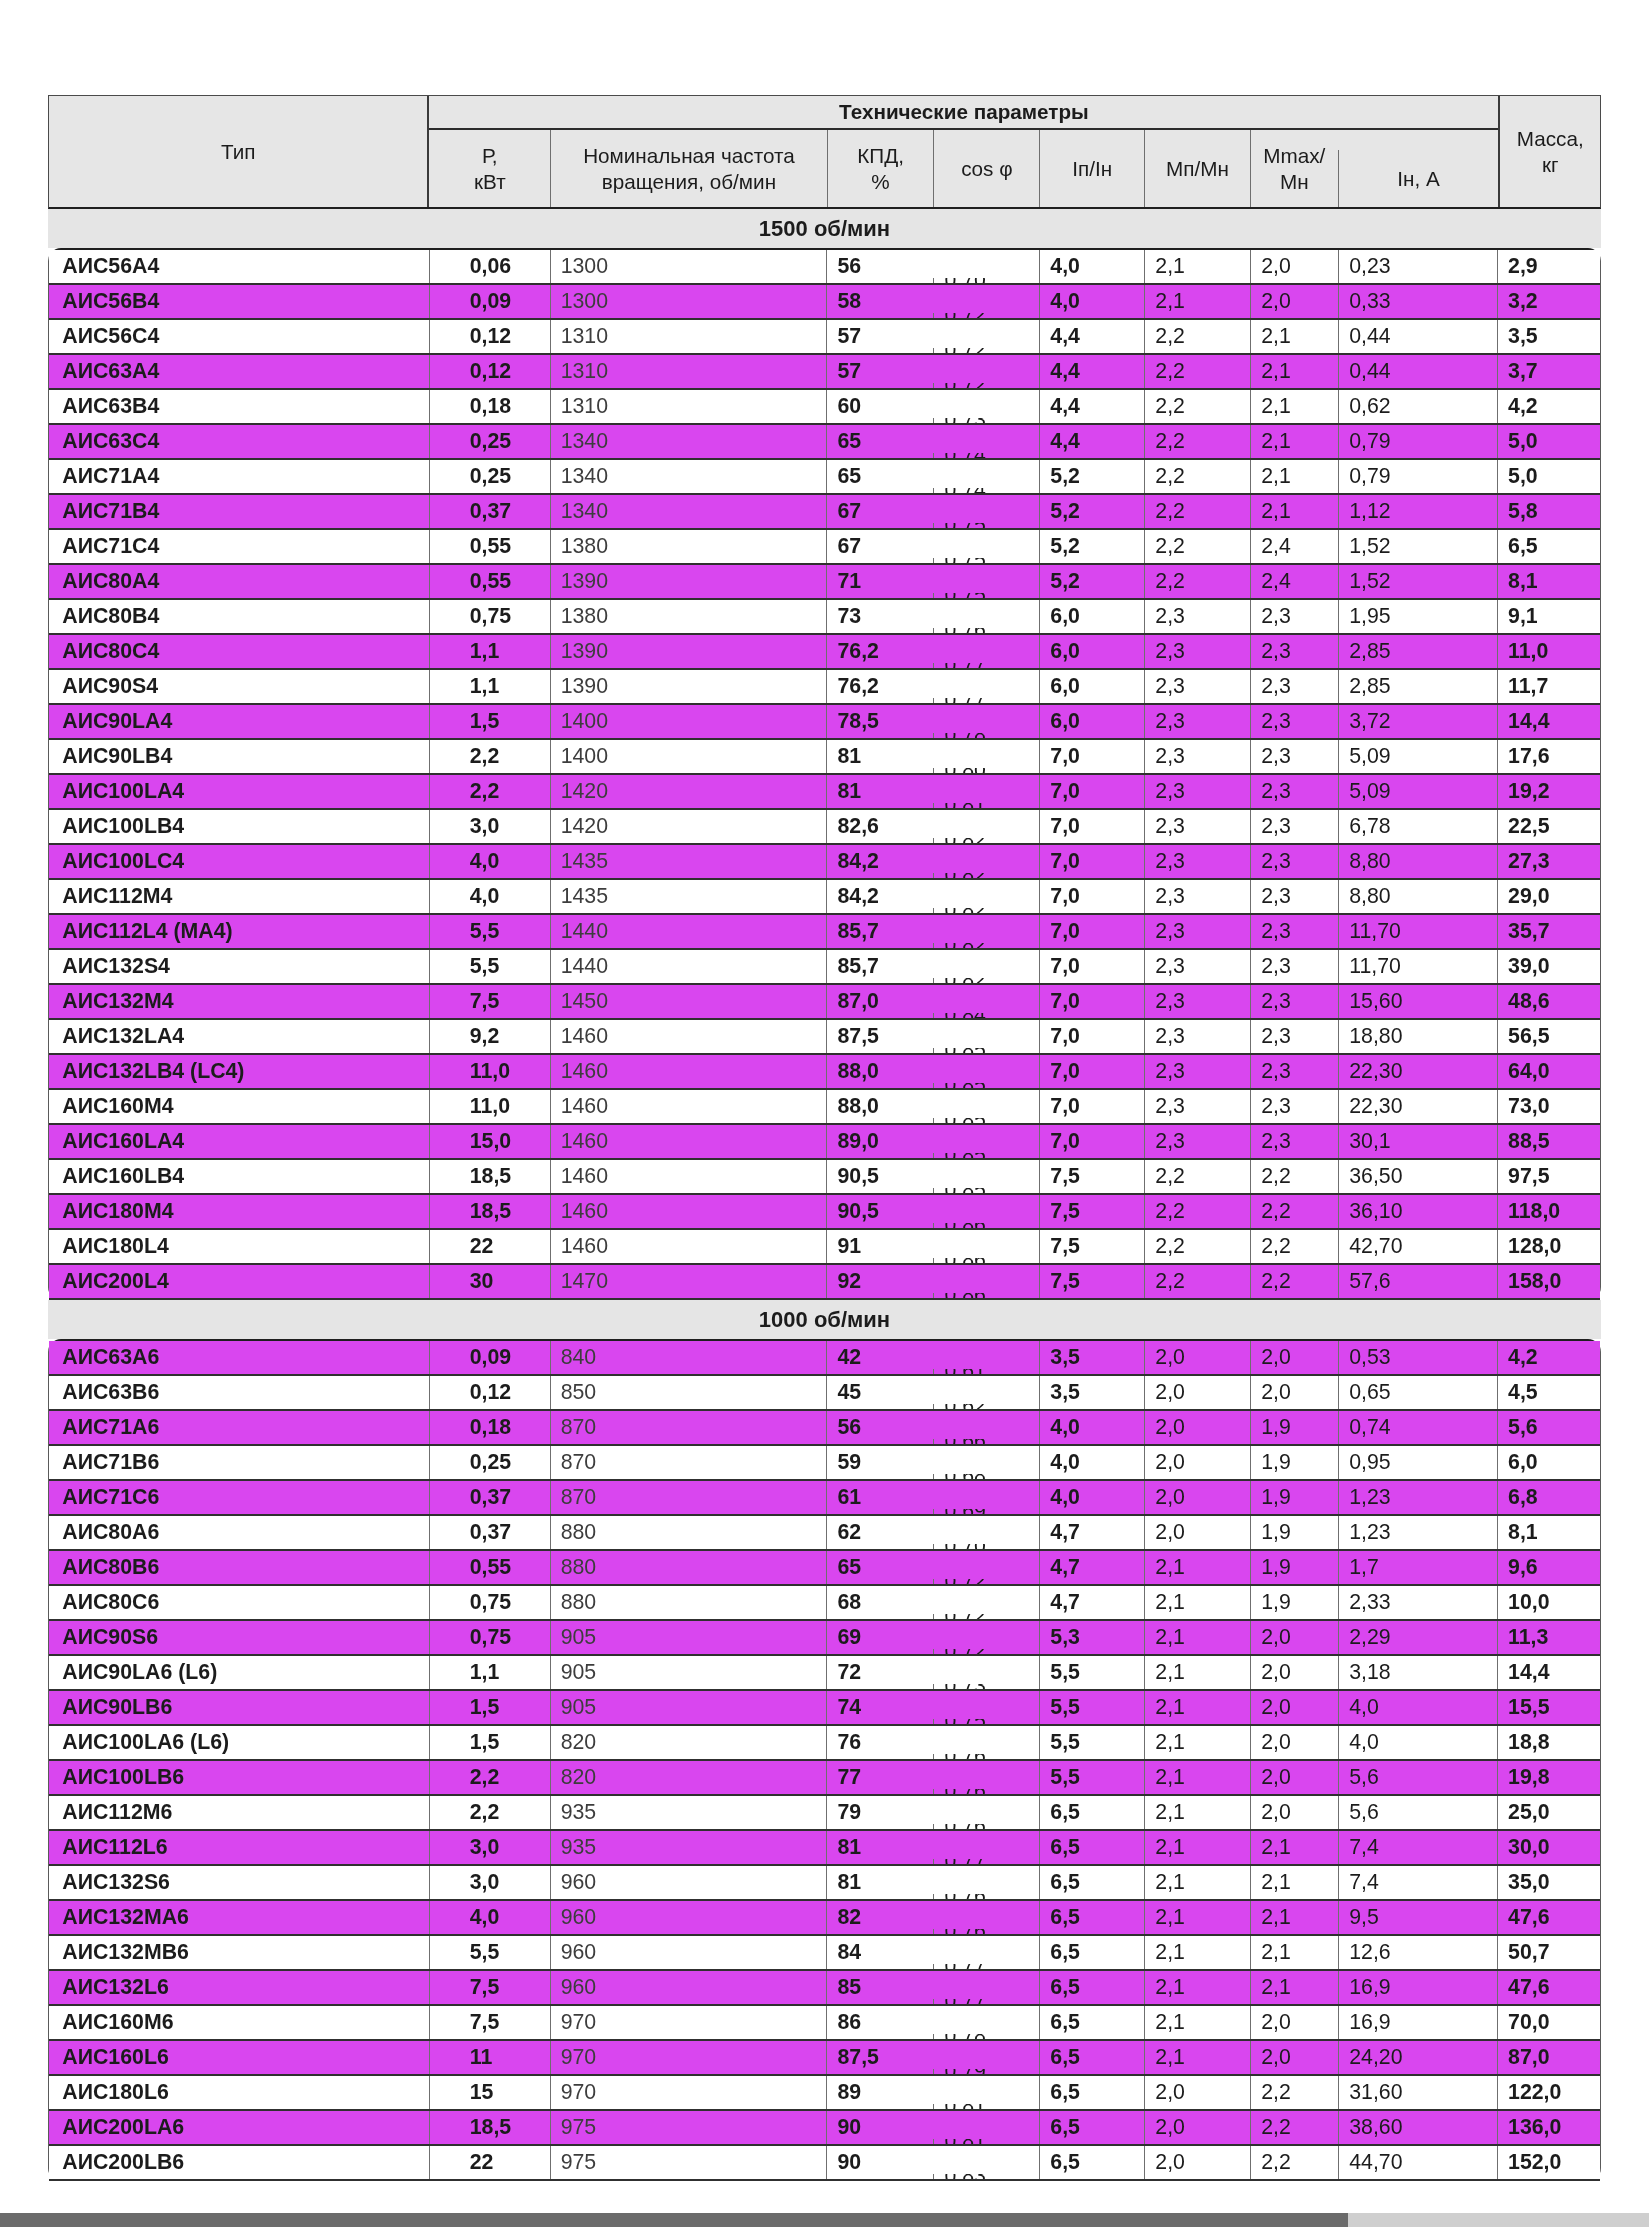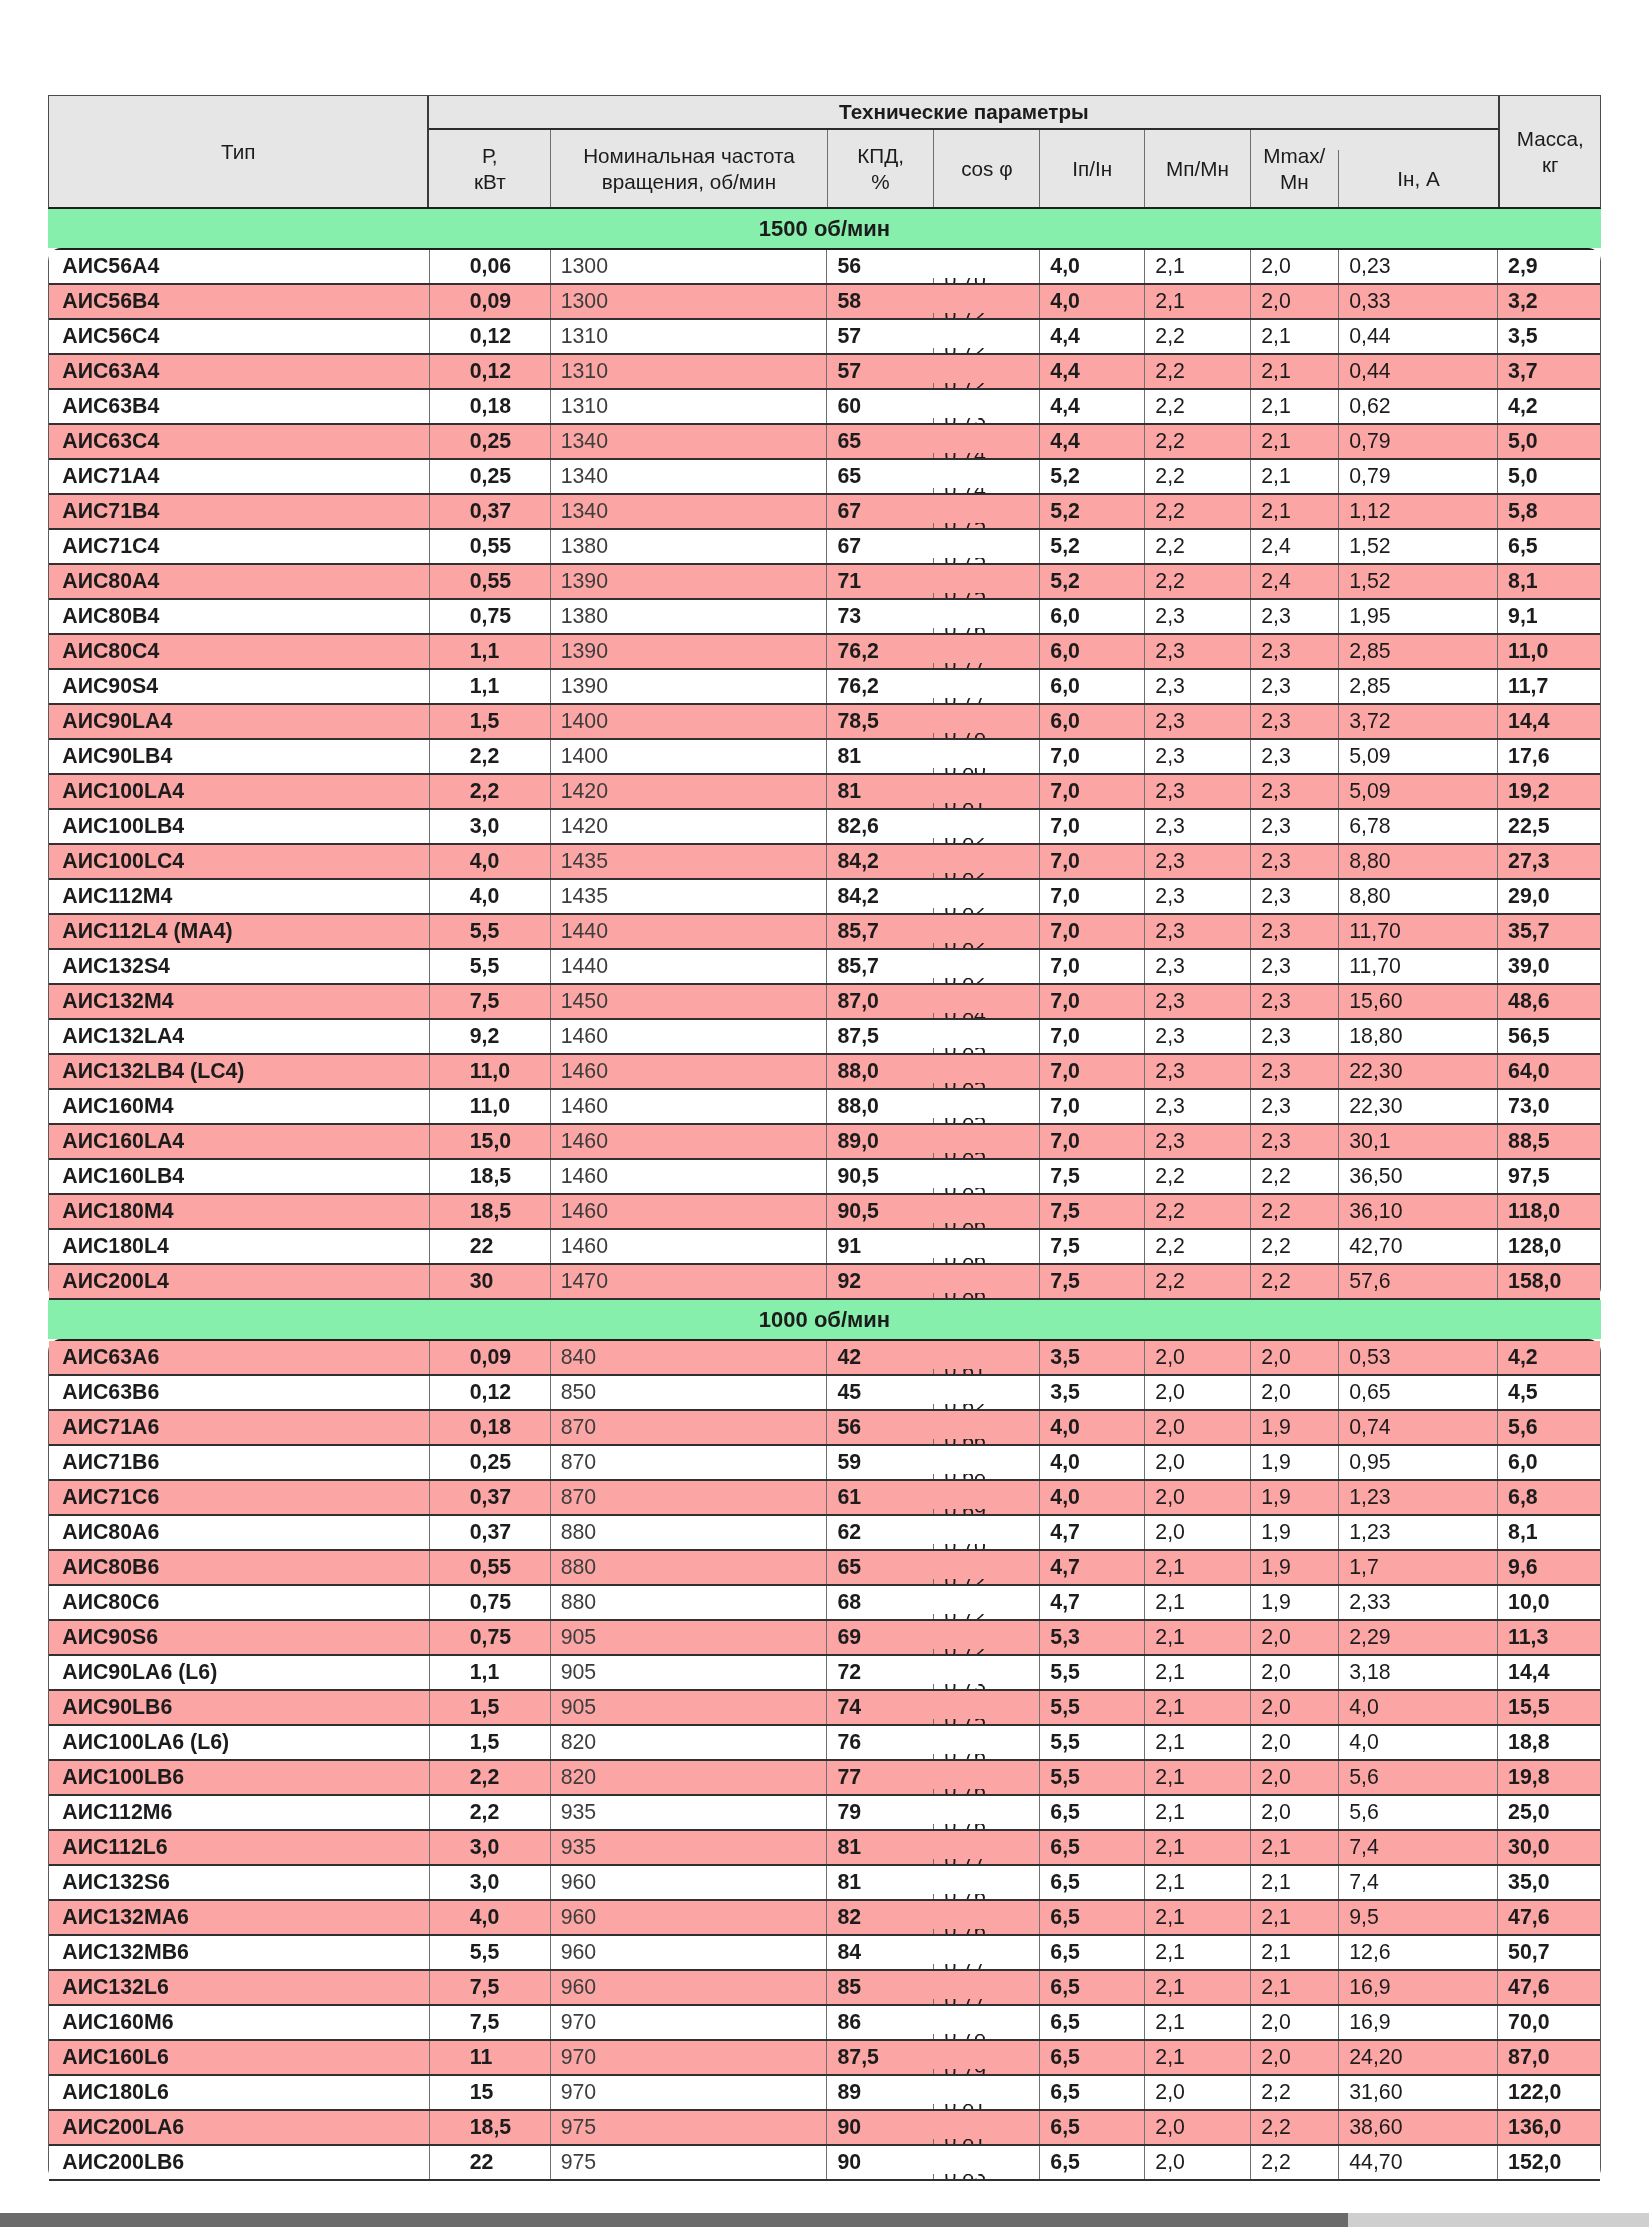--- a/index.html
+++ b/index.html
@@ -48,37 +48,37 @@
   .h-sub { flex: 1; display: flex; }
   .h-sub .h-cell + .h-cell { border-left: 1.3px solid #6f6f6f; }
   .hc1 { width: 121px; } .hc2 { width: 277px; } .hc3 { width: 107px; } .hc4 { width: 106px; }
   .hc5 { width: 105px; } .hc6 { width: 106px; } .hc7 { width: 88px; } .hc8 { width: 161px; margin-top: 20px; }
   .h-mass { width: 100px; }
   
   .section-title {
     height: 39px;
     display: flex; align-items: center; justify-content: center;
     font-weight: bold; font-size: 22px;
-    background: #86efac;
+    background: #e5e5e5;
   }
   .tbody {
     border-top: 2.7px solid #1f1f1f;
     border-left: 1.3px solid #5a5a5a;
     border-right: 1.3px solid #5a5a5a;
     box-sizing: border-box;
     border-radius: 13px;
   }
   .row {
     display: flex;
     height: 35px;
     border-bottom: 2px solid #303030;
     background: #ffffff;
     box-sizing: border-box;
   }
-  .row.stripe { background: #fca5a5; }
+  .row.stripe { background: #d946ef; }
   .cell {
     display: flex; align-items: center;
     font-size: 21.3px;
     padding-left: 10px;
     box-sizing: border-box;
     overflow: hidden;
     white-space: nowrap;
   }
   .cell + .cell { border-left: 1.3px solid #6f6f6f; }
   .c0 { width: 380px; padding-left: 13.3px; font-weight: bold; }

